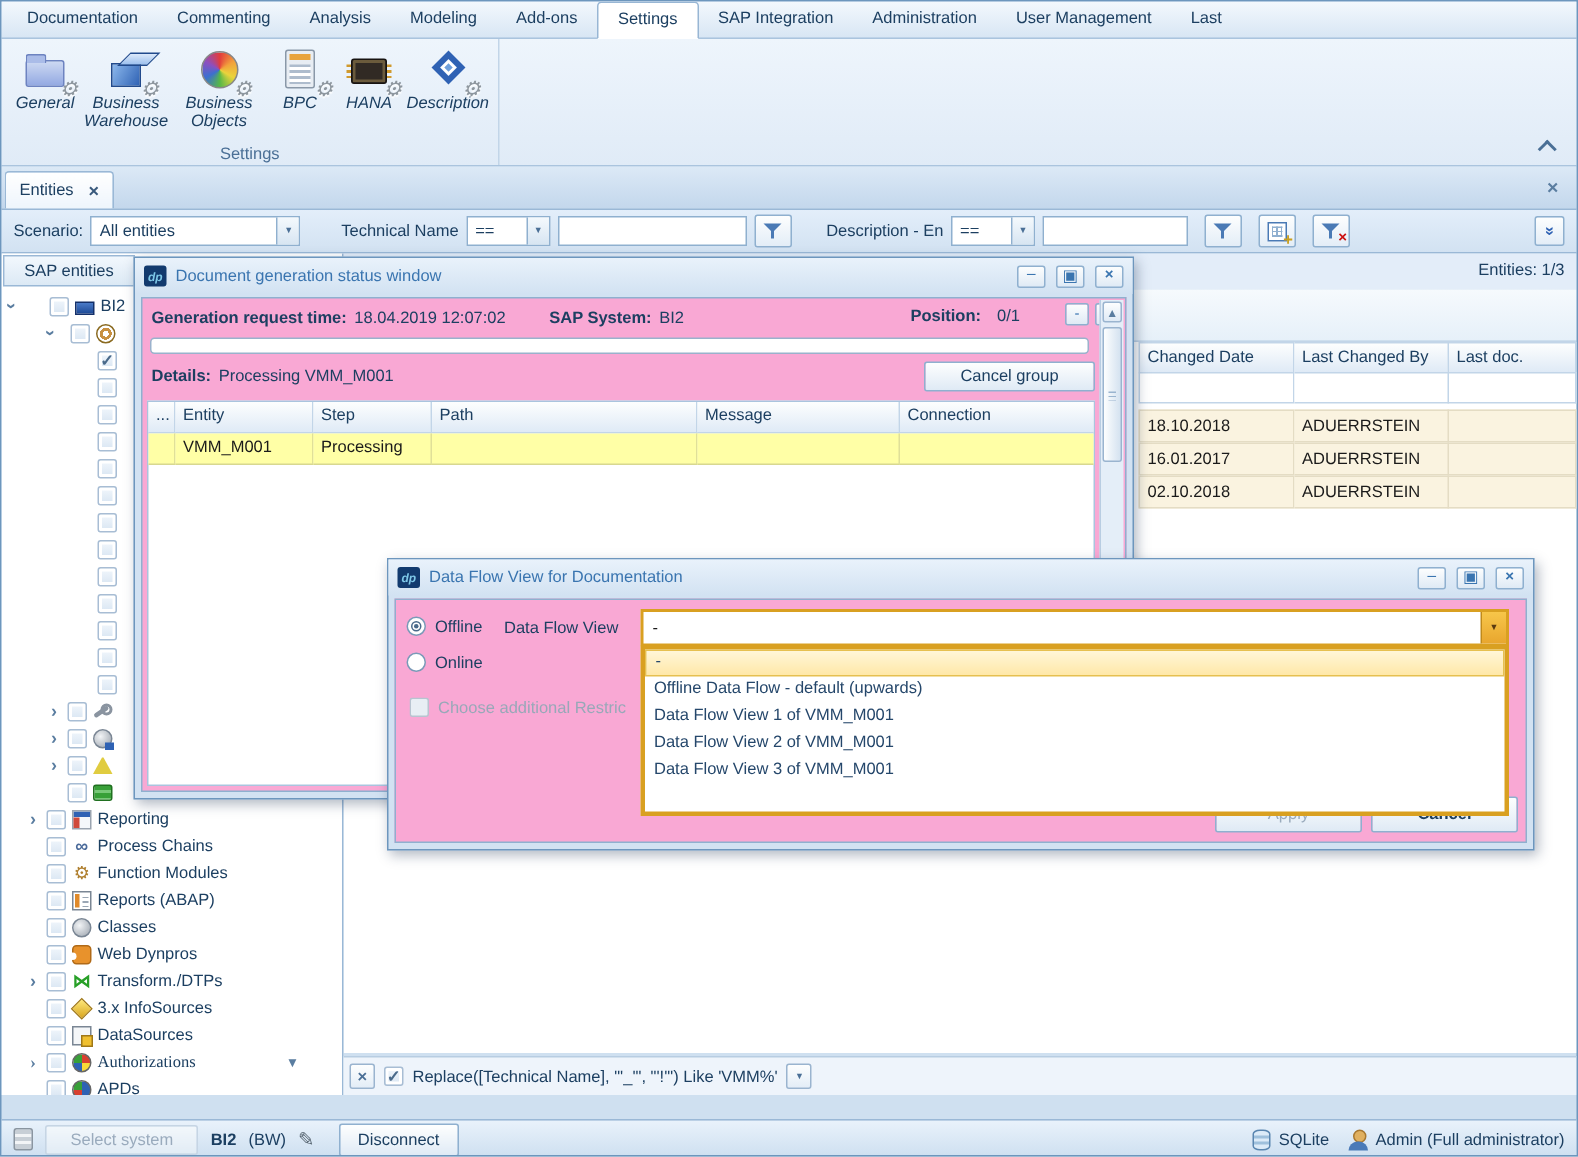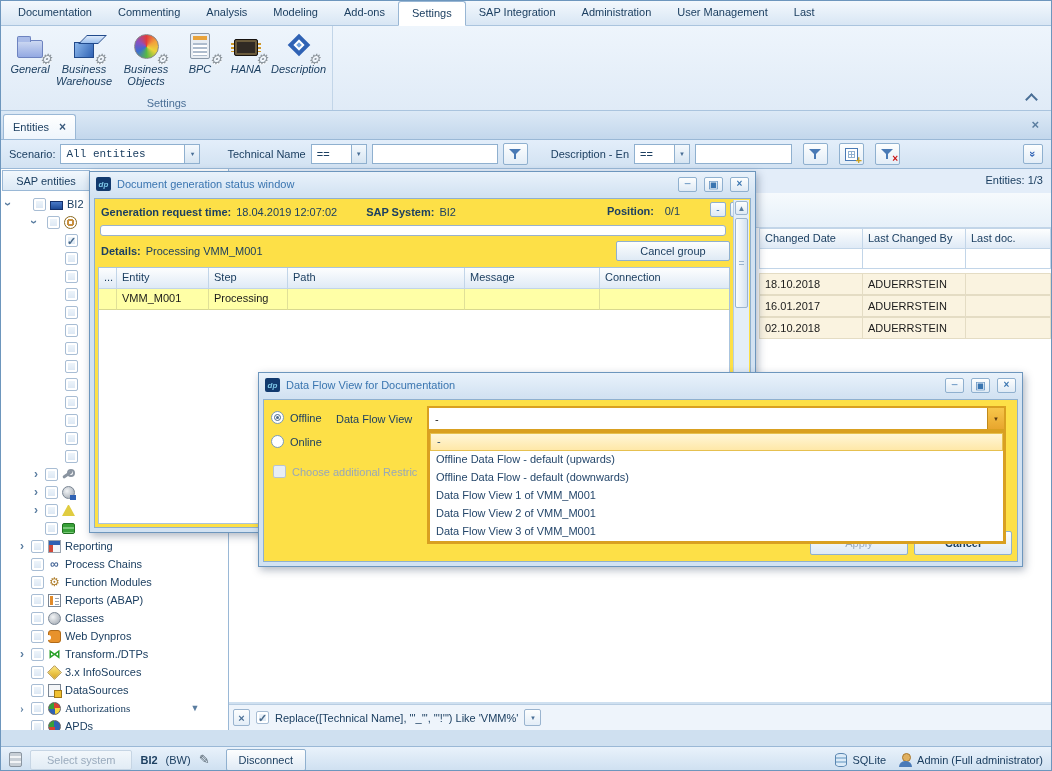--- a/index.html
+++ b/index.html
@@ -162,21 +162,21 @@
   .dlg{position:absolute;background:#d2e2f2;border:1px solid #6d96bd;box-shadow:2px 3px 8px rgba(30,50,80,.35);}
   .dlg-title{height:24px;display:flex;align-items:center;gap:6px;padding:0 6px;color:#3a75b0;
              background:linear-gradient(#e9f2fb,#d2e2f2);}
   .dlg-ico{width:15px;height:14px;background:#123a6e;border-radius:2px;color:#7ec8e8;font-size:8px;font-style:italic;
            display:flex;align-items:center;justify-content:center;font-weight:bold;}
   .winbtns{margin-left:auto;display:flex;gap:7px;}
   .winbtn{width:19px;height:15px;border:1px solid #8fb0cf;border-radius:2px;background:linear-gradient(#fdfefe,#dfeaf5);
           color:#3a75b0;display:flex;align-items:center;justify-content:center;font-size:10px;line-height:1;}
   .g-min::before{content:"─";font-weight:bold;transform:scaleX(.8);}
   .g-rest::before{content:"▣";font-size:11px;}
-  .dlg-frame{position:absolute;left:4px;top:26px;right:4px;bottom:4px;border:1px solid #8fb0cf;background:#fde047;}
+  .dlg-frame{position:absolute;left:4px;top:26px;right:4px;bottom:4px;border:1px solid #8fb0cf;background:#f9a8d4;}
 
   
   .gen-head{position:absolute;left:2px;top:2px;right:19px;height:22px;display:flex;align-items:center;gap:5px;padding:0 4px;}
   .b{font-weight:bold;}
   .minibtn{width:16px;height:15px;border:1px solid #8fb0cf;border-radius:2px;background:linear-gradient(#fdfefe,#dfeaf5);
            color:#3a75b0;text-align:center;line-height:13px;font-size:10px;}
   .mini1{position:absolute;right:24px;top:3px;}
   .mini2{position:absolute;right:4px;top:3px;}
   .progress{position:absolute;left:5px;top:26px;right:24px;height:11px;background:#fff;border:1px solid #9ab2cc;border-radius:3px;}
   .gen-details{position:absolute;left:6px;top:46px;display:flex;gap:5px;}
@@ -287,21 +287,21 @@
   <div class="tabstrip">
     <div class="doc-tab">
       <span>Entities</span>
       <span class="tab-x g-x"></span>
     </div>
     <span class="strip-x g-x"></span>
   </div>
 
   <div class="filterrow">
     <span class="flabel">Scenario:</span>
-    <span class="combo" style="width:140px;font-family:Liberation Mono, monospace;">
+    <span class="combo" style="width:140px;">
       <span>All entities</span>
       <span class="dd g-dd"></span>
     </span>
     <span class="flabel" style="margin-left:22px;">Technical Name</span>
     <span class="combo" style="width:56px;">
       <span>==</span>
       <span class="dd g-dd"></span>
     </span>
     <input class="txt" style="width: 126px;" value="">
     <span class="tool-btn">
@@ -601,20 +601,19 @@
     <span class="btn flow-btn dis" style="left:551px;top:158px;">Apply</span>
     <span class="btn flow-btn" style="left:655px;top:158px;font-weight:bold;">Cancel</span>
 
     <div class="flow-combo" style="z-index:3;">
       <span>-</span>
       <span class="gold-dd g-dd"></span>
     </div>
     <div class="flow-drop">
       <div class="fd-item hl">-</div>
       <div class="fd-item">Offline Data Flow - default (upwards)</div>
-      <div class="fd-item">Offline Data Flow - default (downwards)</div>
       <div class="fd-item">Data Flow View 1 of VMM_M001</div>
       <div class="fd-item">Data Flow View 2 of VMM_M001</div>
       <div class="fd-item">Data Flow View 3 of VMM_M001</div>
     </div>
   </div>
 
 </div>
 
 </body></html>

